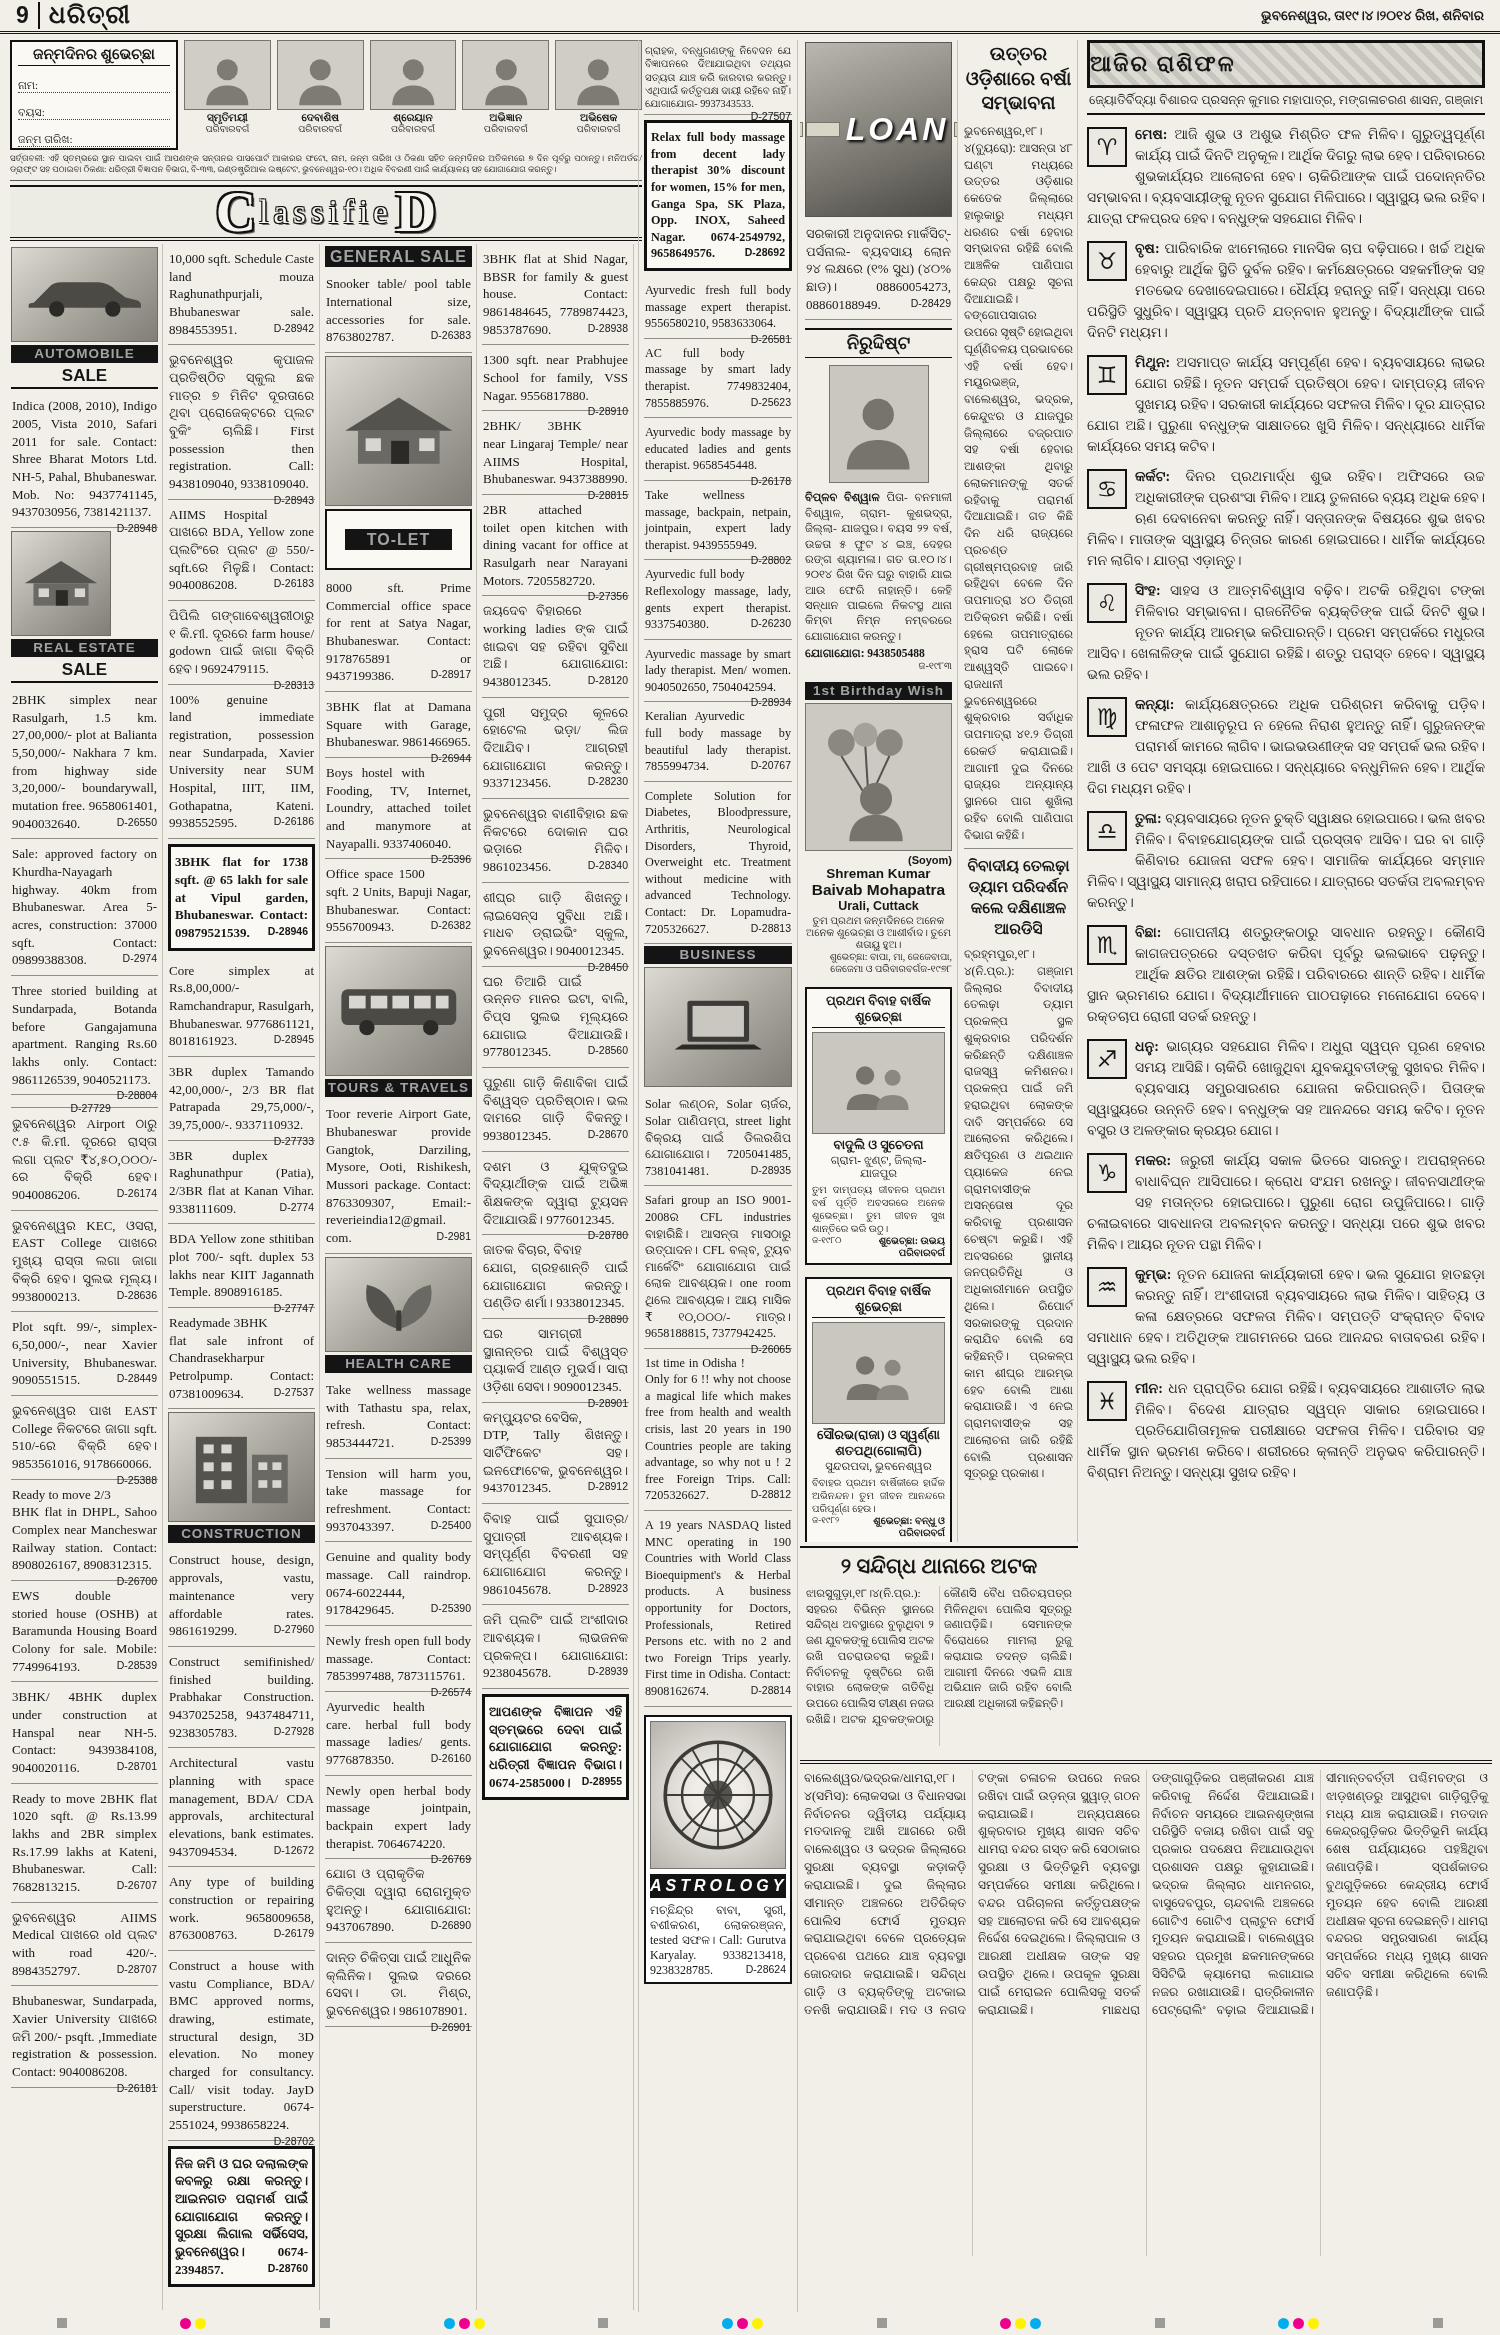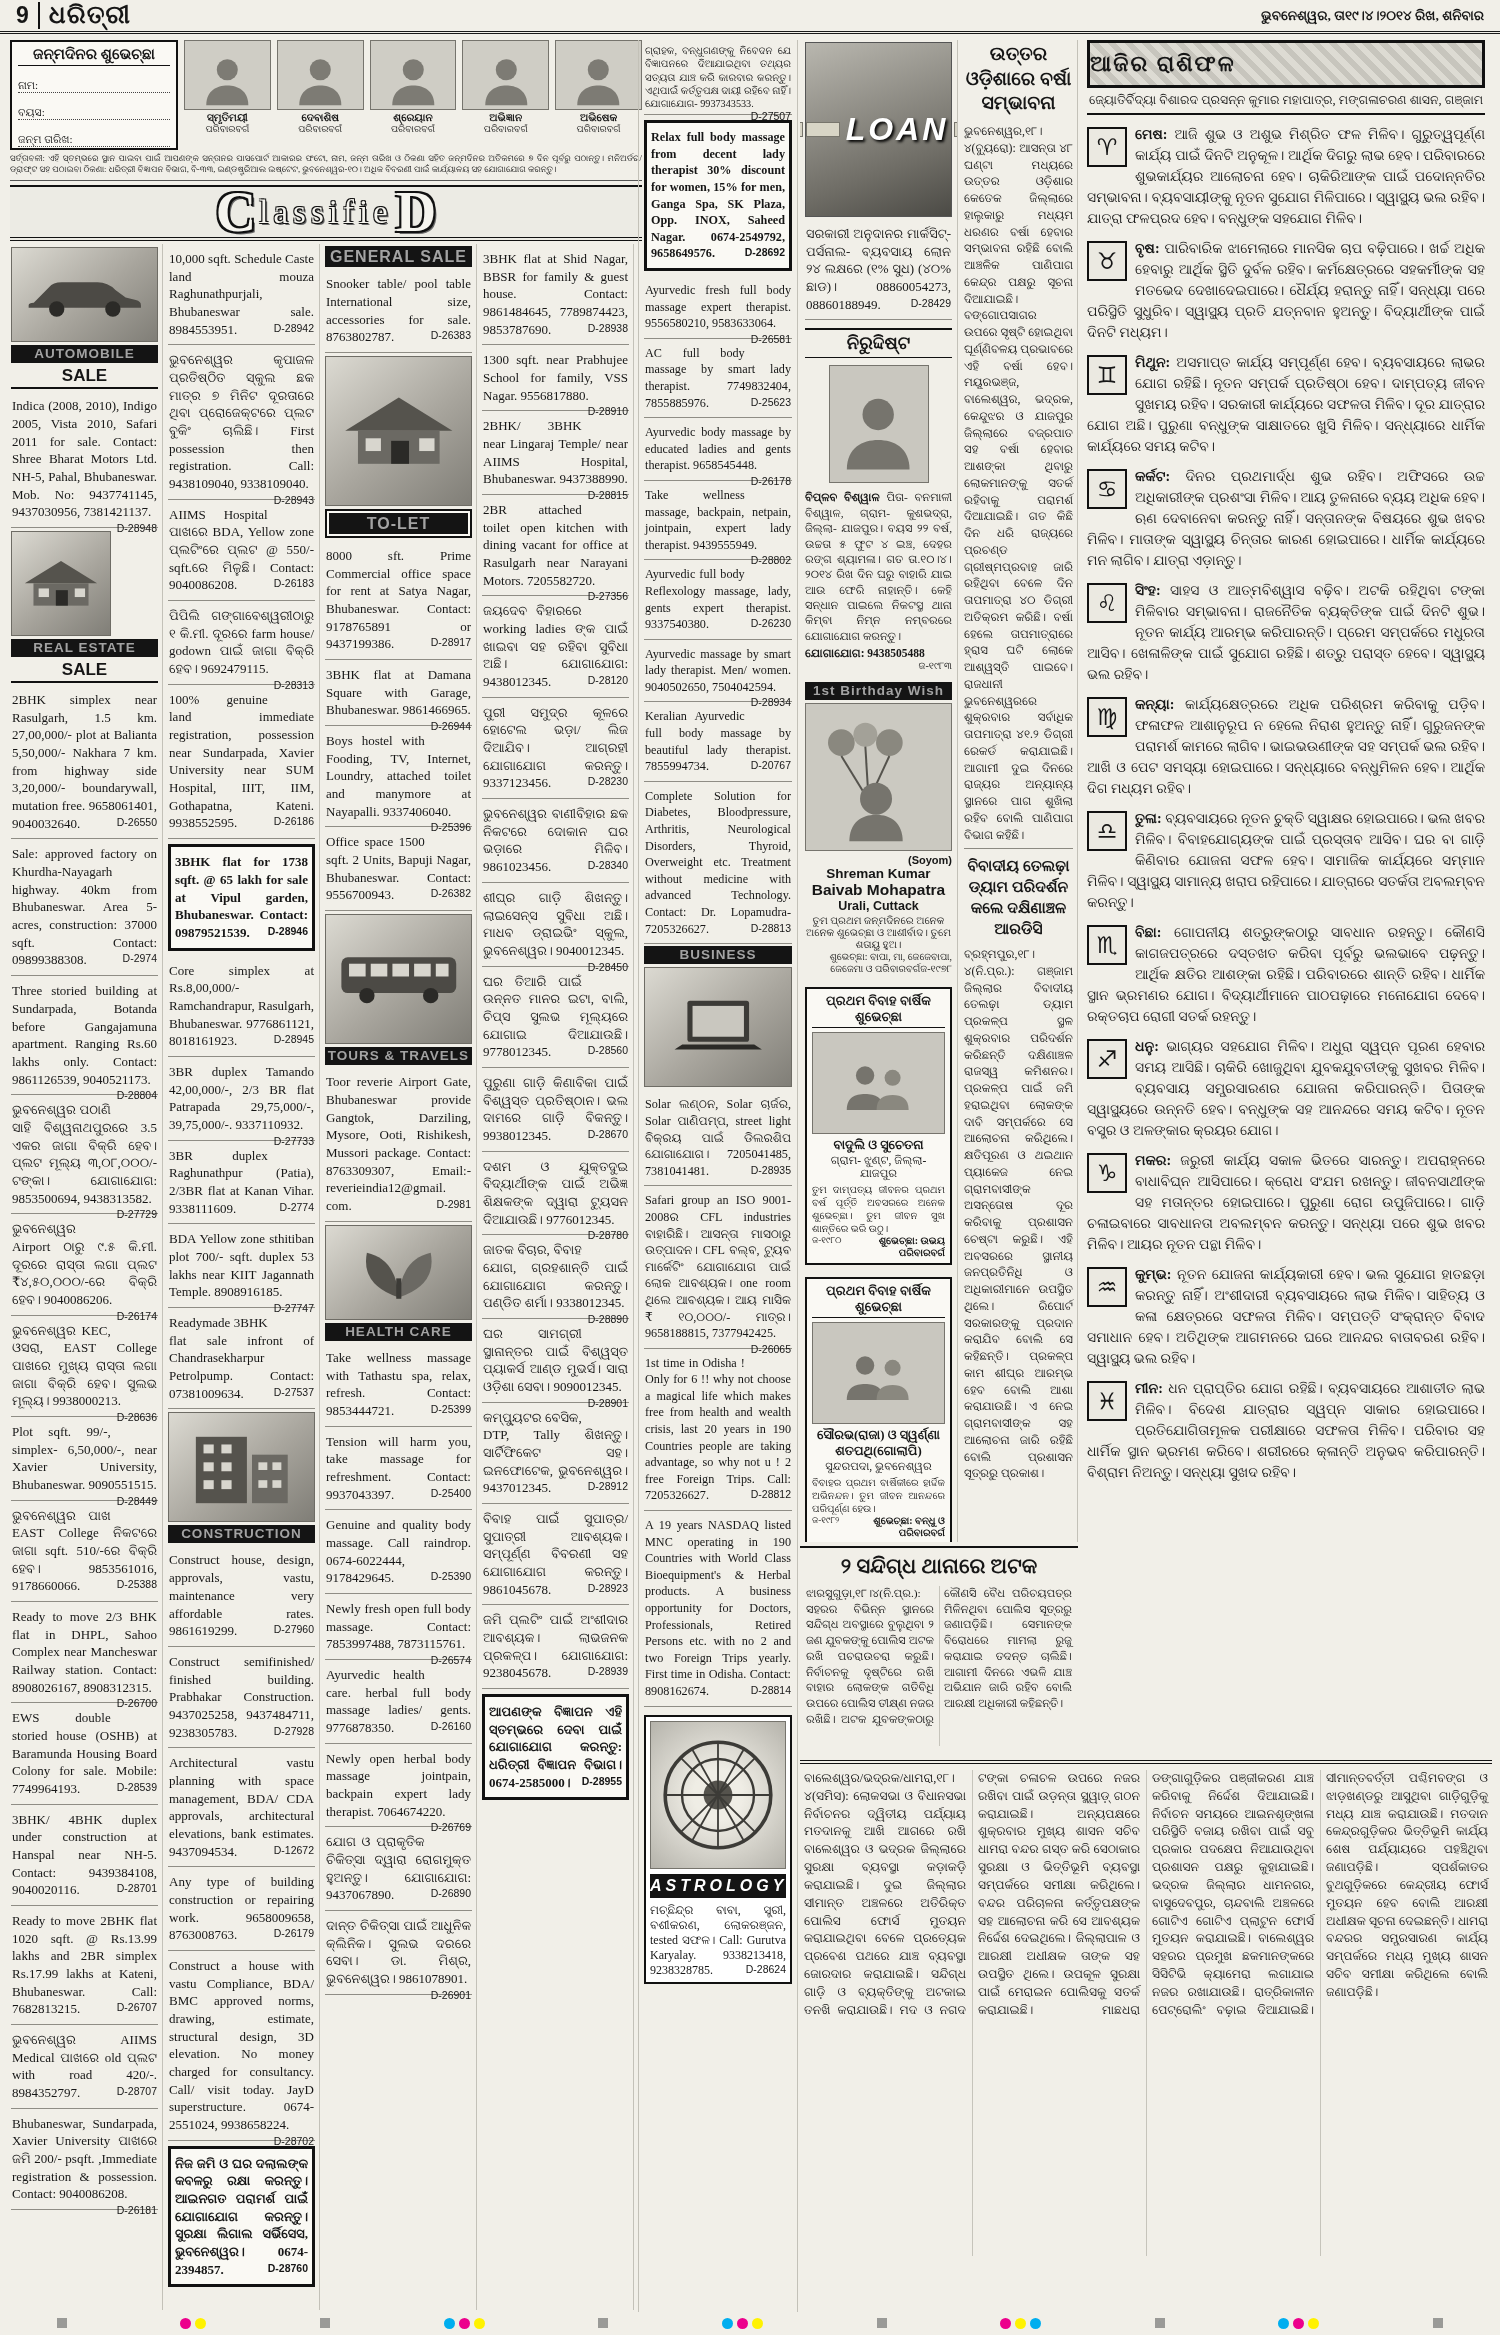--- a/index.html
+++ b/index.html
@@ -35,21 +35,21 @@
 .cE{left:638px;top:40px;height:2272px;width:160px;overflow:hidden;border-left:1px solid #c3c1b8;border-right:1px solid #c3c1b8;padding:0 5px;position:absolute}
 .cF{left:800px;top:40px;height:1502px;width:158px;overflow:hidden;border-right:1px solid #c3c1b8;padding:0 5px;position:absolute}
 .newscol{left:960px;top:40px;height:1502px;width:118px;overflow:hidden;border-right:1px solid #c3c1b8;padding:0 4px;position:absolute}
 .horo{left:1080px;top:40px;height:1716px;width:412px;overflow:hidden;padding:0 7px;position:absolute}
 .detained{left:800px;top:1546px;width:278px;height:210px;border-top:2px solid #111;padding:4px 6px;overflow:hidden;position:absolute}
 .bigart{left:800px;top:1760px;width:692px;height:552px;border-top:4px double #111;padding:6px 4px;overflow:hidden;position:absolute}
 
 .bar{background:#141414;color:#a3a3a3;text-align:center;font-weight:bold;font-family:"Liberation Sans",sans-serif;font-size:13.5px;padding:1px 1px;letter-spacing:1px;margin:2px 0;line-height:1.2}
 .bar.big{font-size:16px}
 .boxedbar{border:2px solid #111;padding:2px;margin:3px 0;background:#faf9f4}
-.boxedbar .bar{margin:0}
+.boxedbar .bar{margin:16px}
 .salehead{font-weight:bold;text-align:center;font-size:17px;border-bottom:2px solid #111;padding:1px 0;margin-bottom:2px;font-family:"Liberation Sans",sans-serif}
 .ad{font-size:13px;line-height:1.36;text-align:justify;border-bottom:1px solid #8f8d85;padding:6px 1px;background:transparent}
 .adid{float:right;font-size:10.5px;margin-left:6px;font-family:"Liberation Sans",sans-serif}
 .ad[data-variant="boxed"]{border:3px solid #111;font-weight:bold;padding:6px 4px;margin:5px 0;background:#faf9f4}
 .cE .ad{font-size:12.2px}
 .smallnote{font-size:10.2px;line-height:1.3;text-align:justify;border-bottom:1px solid #8f8d85;padding:4px 1px}
 
 .ph{background:linear-gradient(140deg,#dcdad2 0%,#a8a59d 55%,#807e77 100%);border:1px solid #6e6c65;display:flex;align-items:center;justify-content:center;margin:3px 0;position:relative;overflow:hidden}
 .ph svg{width:88%;height:86%}
 .h95{height:95px}.h105{height:105px}.h110{height:110px}.h120{height:120px}.h130{height:130px}.h150{height:150px}
@@ -231,21 +231,20 @@
         <span class="adtext">Sale: approved factory on Khurdha-Nayagarh highway. 40km from Bhubaneswar. Area 5- acres, construction: 37000 sqft. Contact: 09899388308.</span>
         <span class="adid">D-2974</span>
       </div>
 
       <div class="ad">
         <span class="adtext">Three storied building at Sundarpada, Botanda before Gangajamuna apartment. Ranging Rs.60 lakhs only. Contact: 9861126539, 9040521173.</span>
         <span class="adid">D-28804</span>
       </div>
 
       <div class="ad">
-        <span class="adtext">ଭୁବନେଶ୍ୱର ପଠାଣି ସାହି ବିଶ୍ୱନାଥପୁରରେ 3.5 ଏକର ଜାଗା ବିକ୍ରି ହେବ। ପ୍ଲଟ ମୂଲ୍ୟ ୩,୦୮,୦୦୦/- ଟଙ୍କା। ଯୋଗାଯୋଗ: 9853500694, 9438313582.</span>
         <span class="adid">D-27729</span>
       </div>
 
       <div class="ad">
         <span class="adtext">ଭୁବନେଶ୍ୱର Airport ଠାରୁ ୯.୫ କି.ମୀ. ଦୂରରେ ରାସ୍ତା ଲଗା ପ୍ଲଟ ₹୪,୫୦,୦୦୦/-ରେ ବିକ୍ରି ହେବ। 9040086206.</span>
         <span class="adid">D-26174</span>
       </div>
 
       <div class="ad">
         <span class="adtext">ଭୁବନେଶ୍ୱର KEC, ଓସରା, EAST College ପାଖରେ ମୁଖ୍ୟ ରାସ୍ତା ଲଗା ଜାଗା ବିକ୍ରି ହେବ। ସୁଲଭ ମୂଲ୍ୟ। 9938000213.</span>

